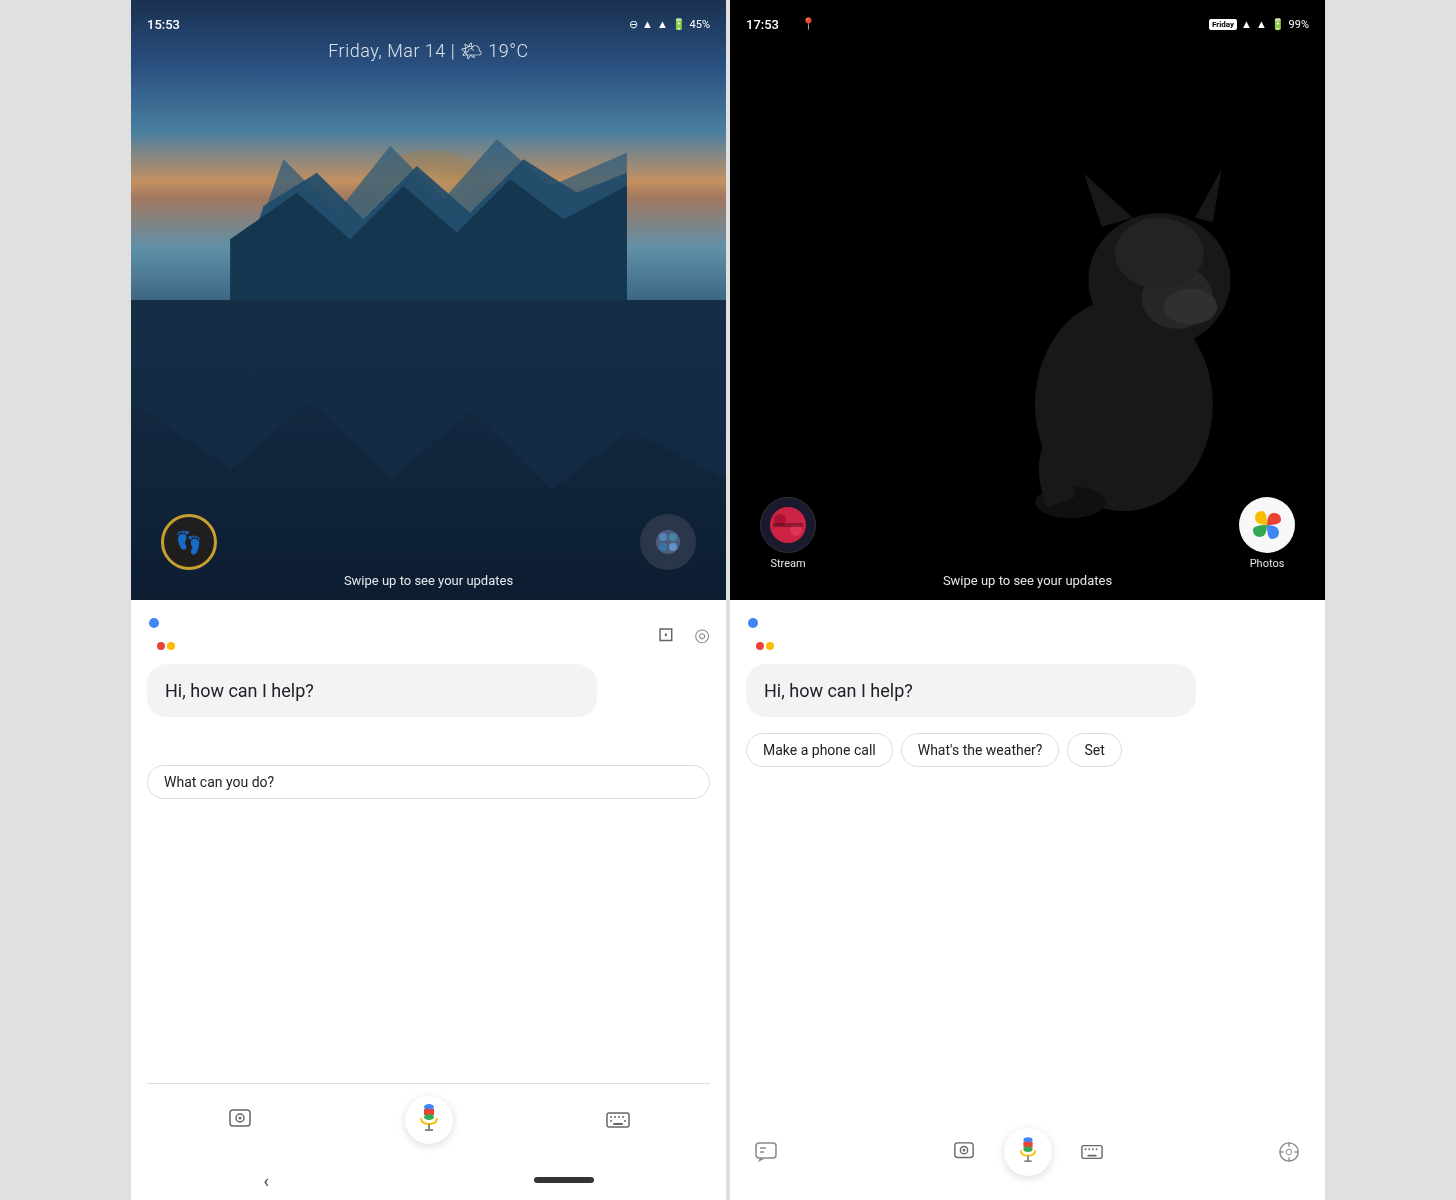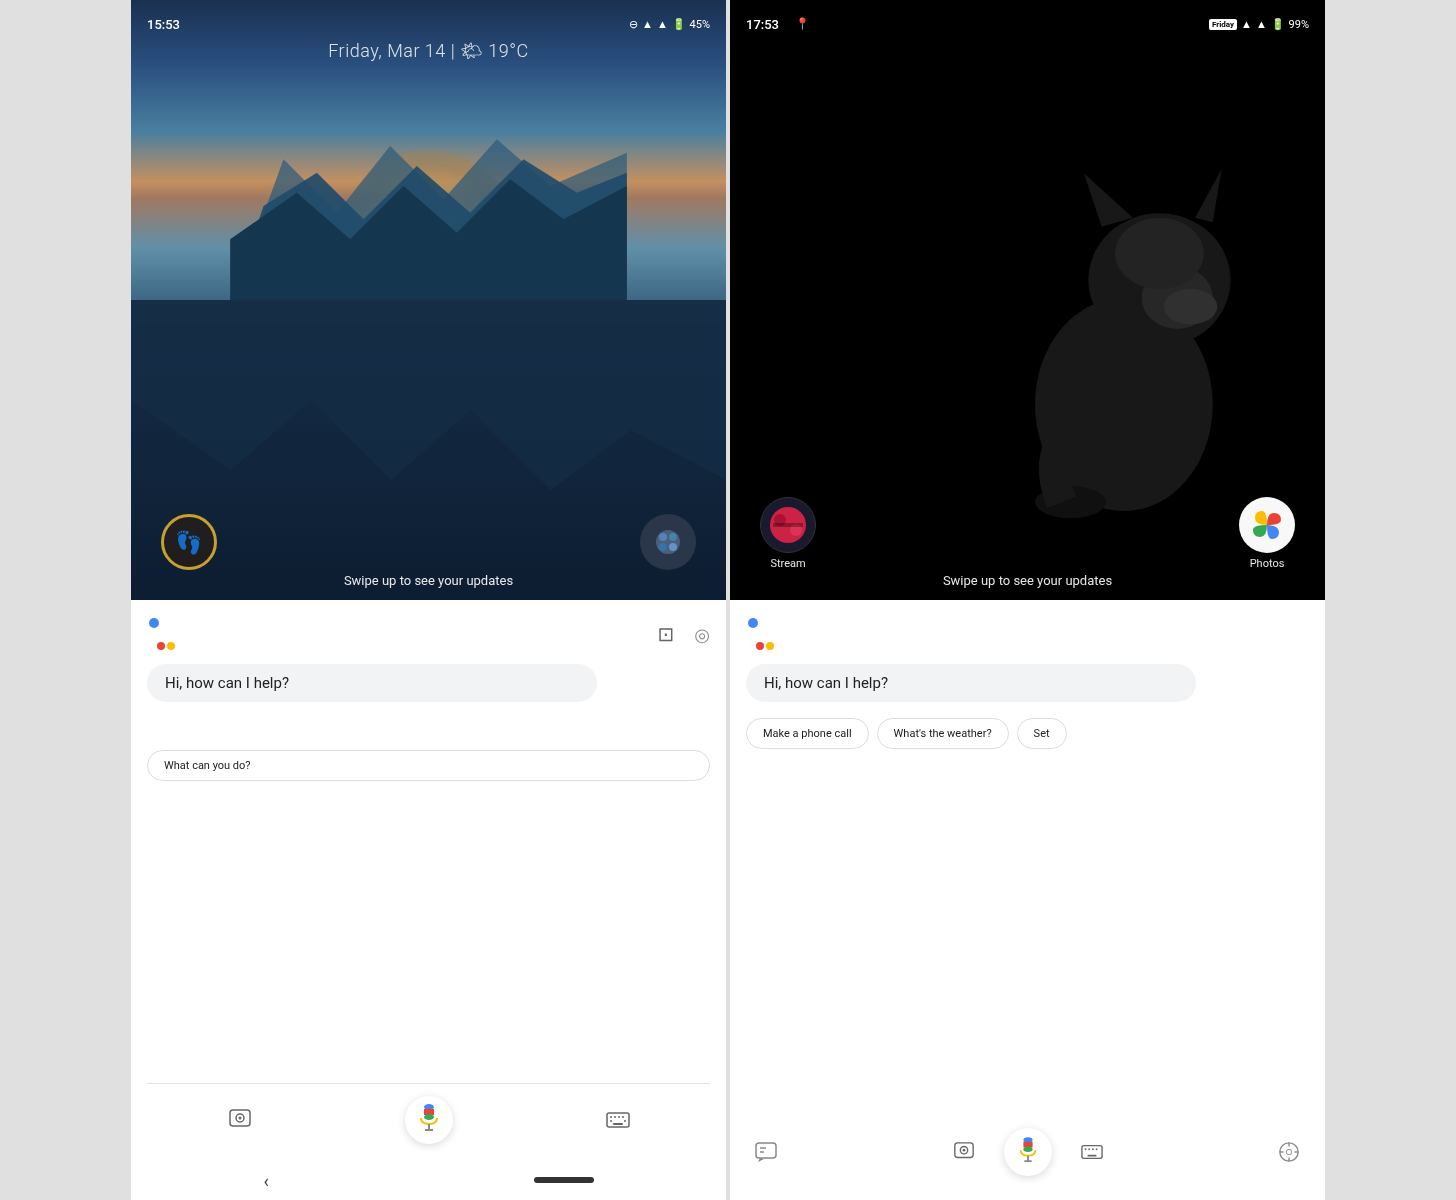--- a/index.html
+++ b/index.html
@@ -215,41 +215,41 @@
     .assistant-header-icons {
       display: flex;
       gap: 20px;
       align-items: center;
     }
 
     
     .chat-bubble {
       background: #f1f3f4;
       border-radius: 20px;
-      padding: 10px 18px;
+      padding: 16px 18px;
       display: inline-block;
-      font-size: 15px;
+      font-size: 18px;
       color: #202124;
       margin: 8px 0;
       max-width: 80%;
     }
 
     
     .suggestion-chips {
       display: flex;
       gap: 8px;
       margin-top: 8px;
       flex-wrap: wrap;
     }
 
     .chip {
       border: 1px solid #dadce0;
       border-radius: 20px;
       padding: 8px 16px;
-      font-size: 11px;
+      font-size: 14px;
       color: #202124;
       background: #fff;
       white-space: nowrap;
     }
 
     
     .bottom-toolbar {
       display: flex;
       align-items: center;
       justify-content: space-around;
@@ -535,21 +535,21 @@
   </div>
 </div>
 
 <div class="phone-divider"></div>
 
 <div class="phone-container phone-right">
 
   <div class="wallpaper wallpaper-right">
 
     <div class="status-bar status-bar-right-phone" style="position:absolute;top:0;left:0;right:0;z-index:10;">
-      <div style="display:flex;align-items:center;gap:16px;">
+      <div style="display:flex;align-items:center;gap:22px;">
         <span class="status-bar-left">17:53</span>
         <span style="font-size:12px;color:#fff;">📍</span>
       </div>
       <div class="status-bar-right">
         <span class="volte-badge">Friday</span>
         <span>▲</span>
         <span>▲</span>
         <span>🔋</span>
         <span>99%</span>
       </div>

